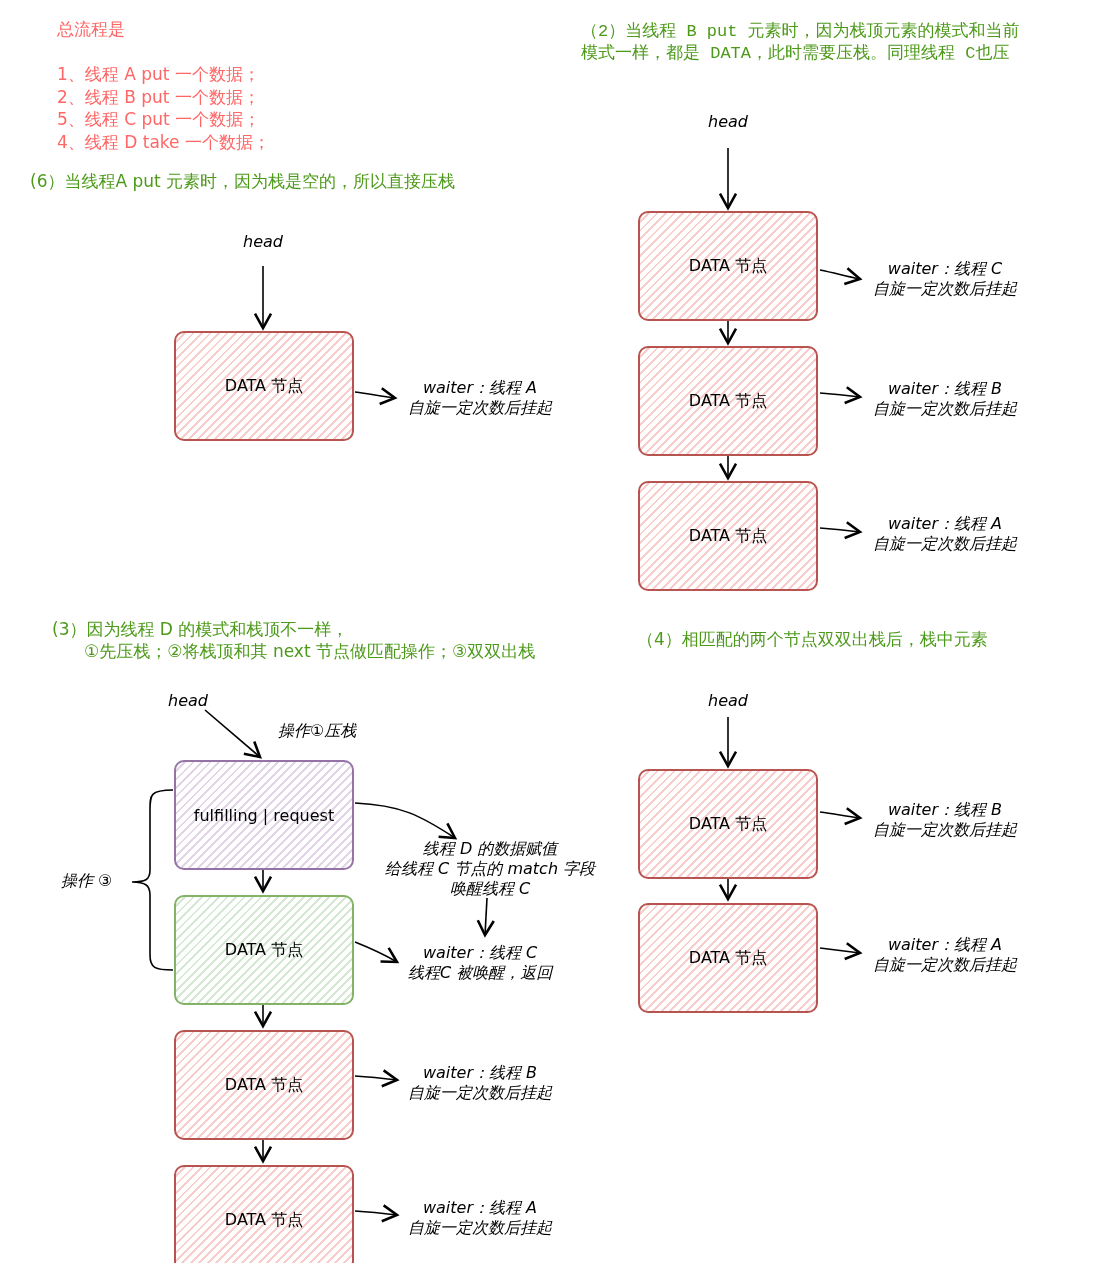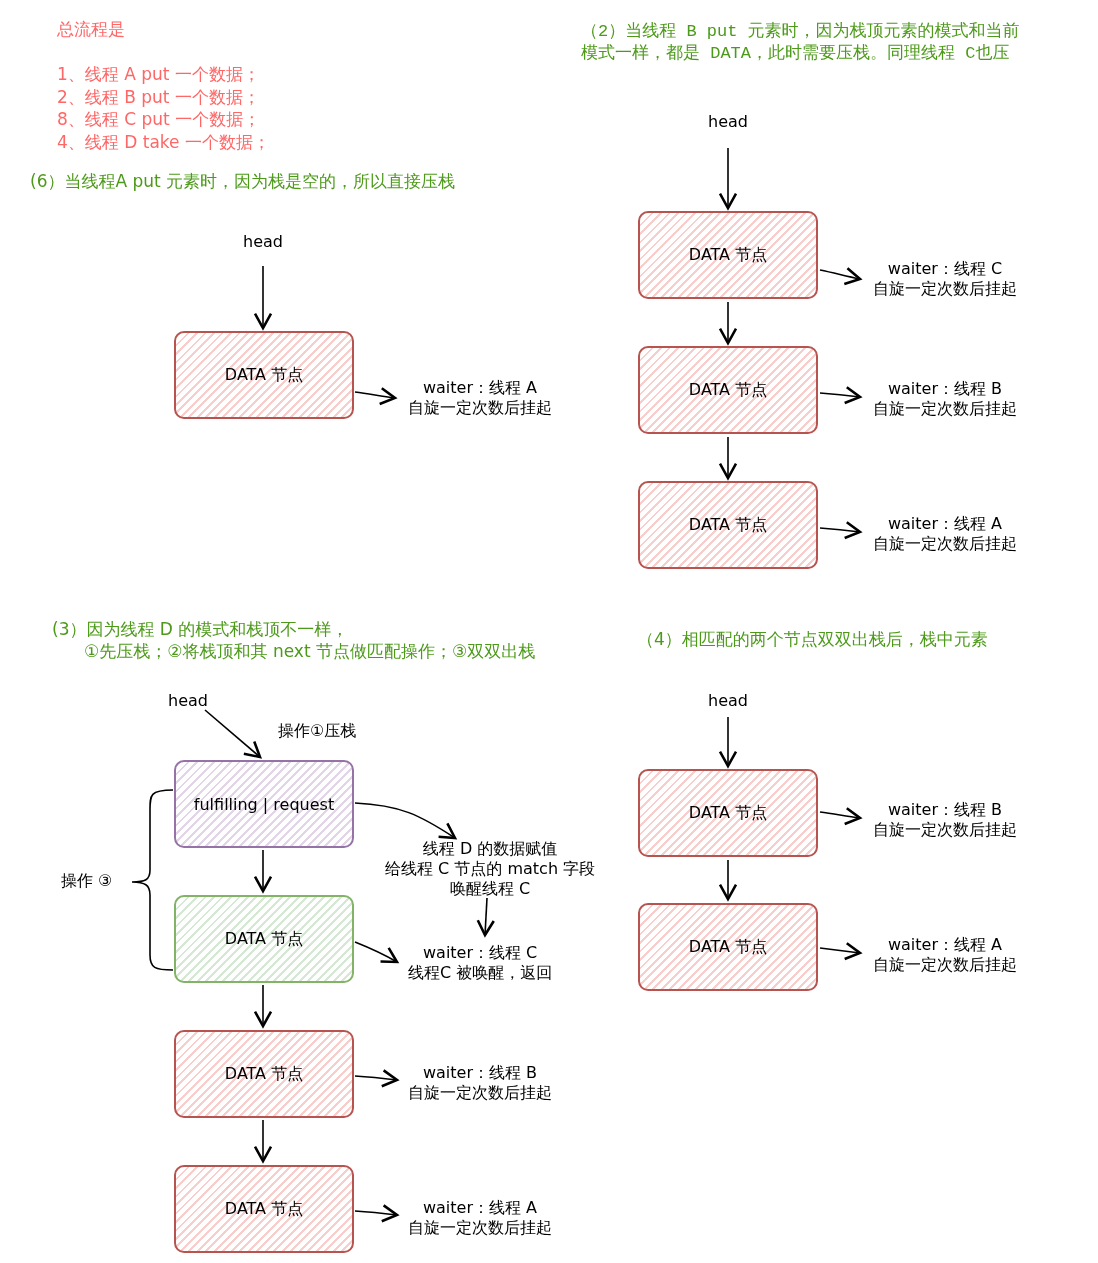--- a/index.html
+++ b/index.html
@@ -1,22 +1,22 @@
 <!DOCTYPE html>
 <html><head>
 <meta charset="utf-8">
 <style>
   html, body { margin:0; padding:0; background:#ffffff; }
   body { width:1098px; height:1263px; position:relative; overflow:hidden;
          font-family:"DejaVu Sans","Liberation Sans",sans-serif; color:#000; }
   .abs { position:absolute; }
   .red-text { color:#ff6666; font-size:17px; line-height:22.5px; }
   .green-text { color:#4d9a1a; font-size:17px; line-height:22px; }
-  .label { font-size:16px; line-height:20px; color:#000; text-align:center; white-space:nowrap; }
-  .node { position:absolute; width:180px; height:88px; border-radius:10px; box-sizing:border-box;
+  .label { font-size:16px; line-height:20px; color:#000; text-align:center; white-space:nowrap;font-style:italic; }
+  .node { position:absolute; width:180px; height:110px; border-radius:10px; box-sizing:border-box;
           display:flex; align-items:center; justify-content:center; font-size:16px; }
   .node.red { border:2px solid #b85450;
      background: repeating-linear-gradient(-45deg, #f8cecc 0 2px, #ffffff 2px 6px); }
   .node.purple { border:2px solid #9673a6;
      background: repeating-linear-gradient(-45deg, #e1d5e7 0 2px, #ffffff 2px 6px); }
   .node.green { border:2px solid #82b366;
      background: repeating-linear-gradient(-45deg, #d5e8d4 0 2px, #ffffff 2px 6px); }
   svg.lines { position:absolute; left:0; top:0; }
 </style>
 </head>
@@ -56,21 +56,21 @@
     <path d="M820,948 C835,950 845,951 860,953"></path>
   </g>
 
   <path d="M173,790 C150,790 150,795 150,810 L150,870 C150,880 145,882 132,882 C145,882 150,885 150,895 L150,955 C150,968 155,970 173,970" stroke="#000" stroke-width="1.6" fill="none"></path>
 </svg>
 
 <div class="abs red-text" style="left:57px;top:18px;">总流程是</div>
 <div class="abs red-text" style="left:57px;top:63px;">
   <div>1、线程 A put 一个数据；</div>
   <div>2、线程 B put 一个数据；</div>
-  <div>8、线程 C put 一个数据；</div>
+  <div>5、线程 C put 一个数据；</div>
   <div>4、线程 D take 一个数据；</div>
 </div>
 
 <div class="abs green-text" style="left:30px;top:170px;">(6）当线程A put 元素时，因为栈是空的，所以直接压栈</div>
 <div class="abs label" style="left:243px;top:232px;">head</div>
 <div class="node red" style="left:174px;top:331px;">DATA 节点</div>
 <div class="abs label" style="left:408px;top:378px;">
   <div>waiter：线程 A</div>
   <div>自旋一定次数后挂起</div>
 </div>

